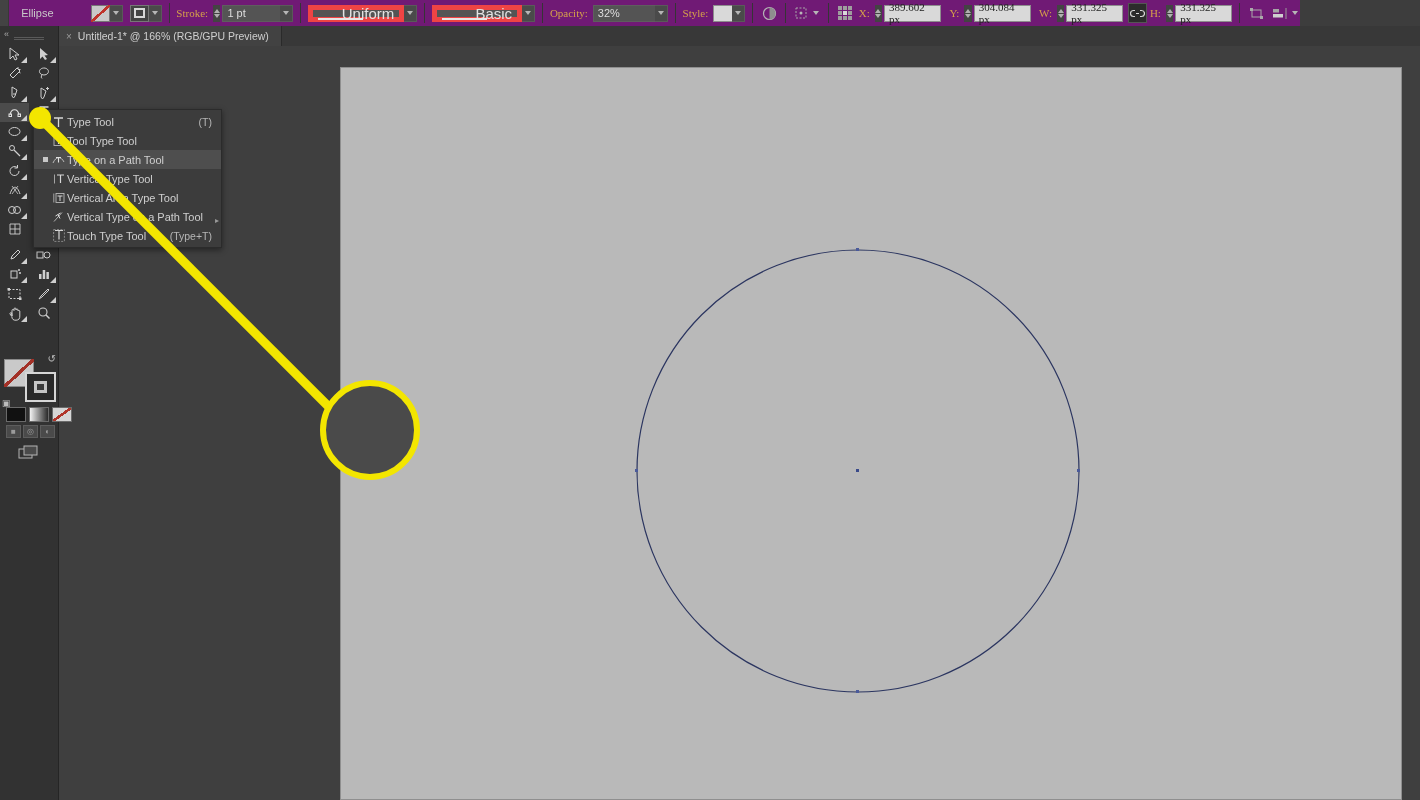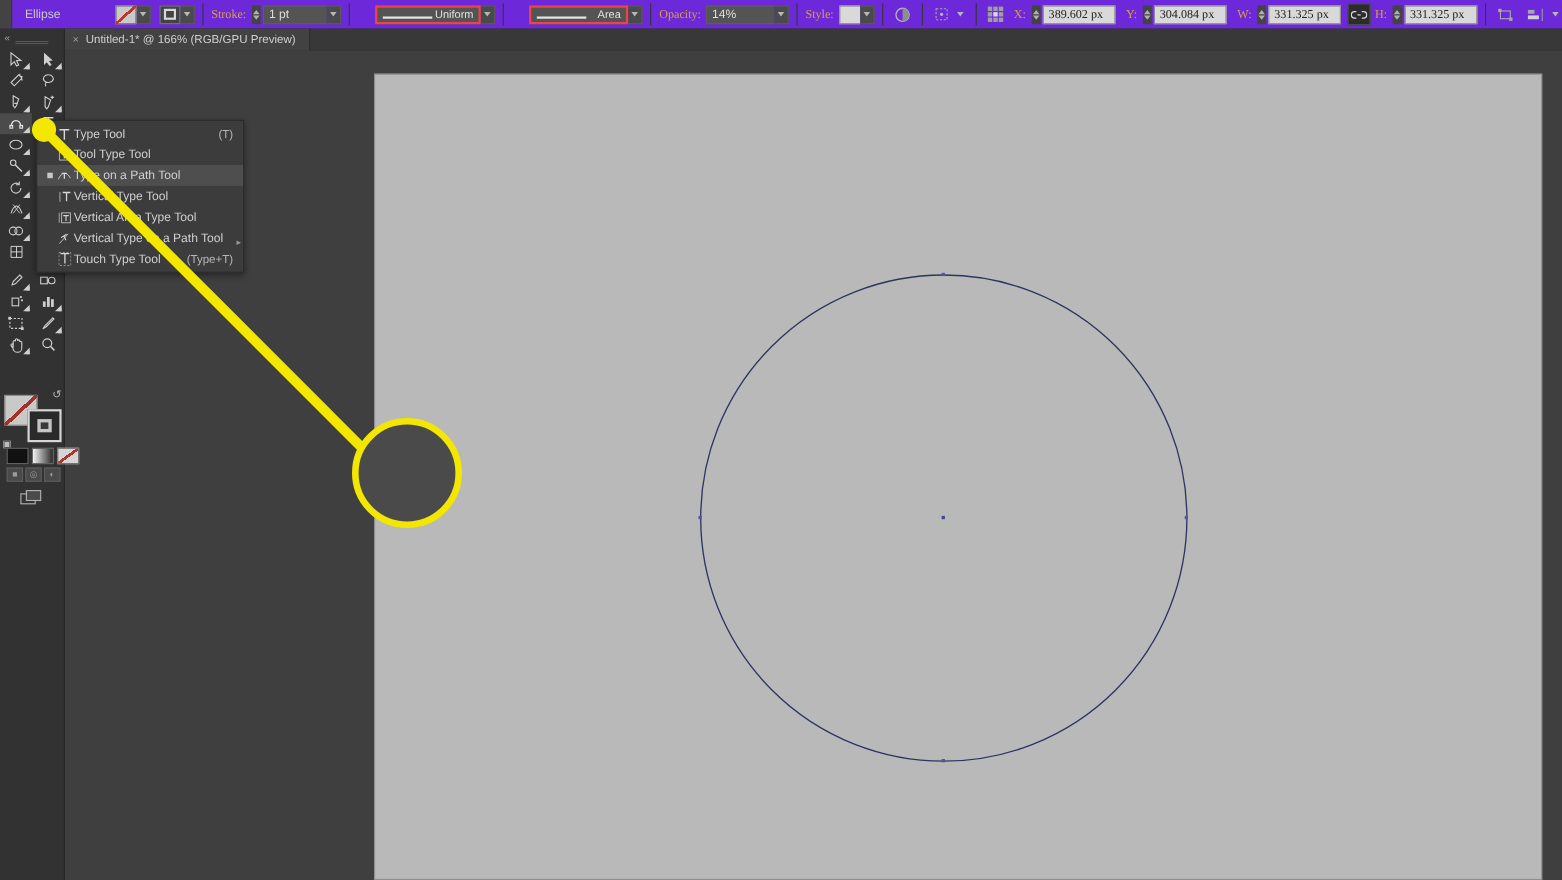--- a/index.html
+++ b/index.html
@@ -7,22 +7,22 @@
     width:1420px;height:800px;overflow:hidden;
     background:#3d3d3d;
     font-family:"Liberation Sans", sans-serif;
     font-size:11px;color:#c8c8c8;
     -webkit-font-smoothing:antialiased;
   }
   #app{position:relative;width:1420px;height:800px;}
 
   
   .ctrlbar{
-    position:absolute;left:0;top:0;width:1420px;height:26px;
-    background:#6d28d9;border-bottom:1px solid #2b2b2b;
+    position:absolute;left:0;top:0;width:1300px;height:26px;
+    background:#701a75;border-bottom:1px solid #2b2b2b;
     display:flex;align-items:center;
   }
   .ctrl-grip{width:10px;height:26px;background:#434343;
     border-right:1px solid #383838;}
   .ctrl-objname{width:86px;padding-left:12px;color:#c9c9c9;font-size:11px;}
   .sep{width:1px;height:20px;background:#353535;margin:0 7px;}
   .swatch-wrap{display:flex;align-items:center;}
   .swatch{
     width:19px;height:17px;background:#c9c9c9;border:1px solid #777;
     position:relative;box-sizing:border-box;
@@ -61,23 +61,23 @@
     border-top:4px solid #b0b0b0;
   }
   .field{
     height:17px;background:#545454;border:1px solid #5e5e5e;box-sizing:border-box;
     display:flex;align-items:center;padding:0 4px;color:#dedede;font-size:11px;
   }
   .field.light{background:#d9d9d9;color:#222;border:1px solid #8d8d8d;font-family:Liberation Serif, serif;}
   .combo{display:flex;align-items:center;}
   .combo .field{border-right:none;}
   .profile{
-    height:17px;width:96px;background:#545454;border:2px solid #ef4444;
+    height:17px;width:96px;background:#545454;border:5px solid #ef4444;
     box-sizing:border-box;display:flex;align-items:center;padding:0 5px;
-    color:#e2e2e2;font-size:10px;justify-content:flex-end;position:relative;margin-left:16px;
+    color:#e2e2e2;font-size:15px;justify-content:flex-end;position:relative;
   }
   .profile .pline{
     position:absolute;left:5px;top:8px;width:45px;height:2px;background:#e6e6e6;
   }
   .icon-btn{
     width:22px;height:20px;display:flex;align-items:center;justify-content:center;
     color:#b9b9b9;
   }
   .icon-btn.active{background:#2c2c2c;border:1px solid #555;box-sizing:border-box;}
   .dots9{display:grid;grid-template-columns:repeat(3,4px);grid-gap:1px;}
@@ -246,30 +246,30 @@
         <span>Uniform</span>
       </div>
       <div class="mini-arrow"></div>
     </div>
 
     <div class="sep"></div>
 
     <div class="combo">
       <div class="profile" style="width:90px">
         <span class="pline"></span>
-        <span>Area</span>
+        <span>Basic</span>
       </div>
       <div class="mini-arrow"></div>
     </div>
 
     <div class="sep"></div>
 
     <div class="lbl">Opacity:</div>
     <div class="combo">
-      <div class="field" style="width:62px">14%</div>
+      <div class="field" style="width:62px">32%</div>
       <div class="mini-arrow"></div>
     </div>
 
     <div class="sep"></div>
 
     <div class="lbl">Style:</div>
     <div class="combo">
       <div class="field light" style="width:19px"></div>
       <div class="mini-arrow"></div>
     </div>

